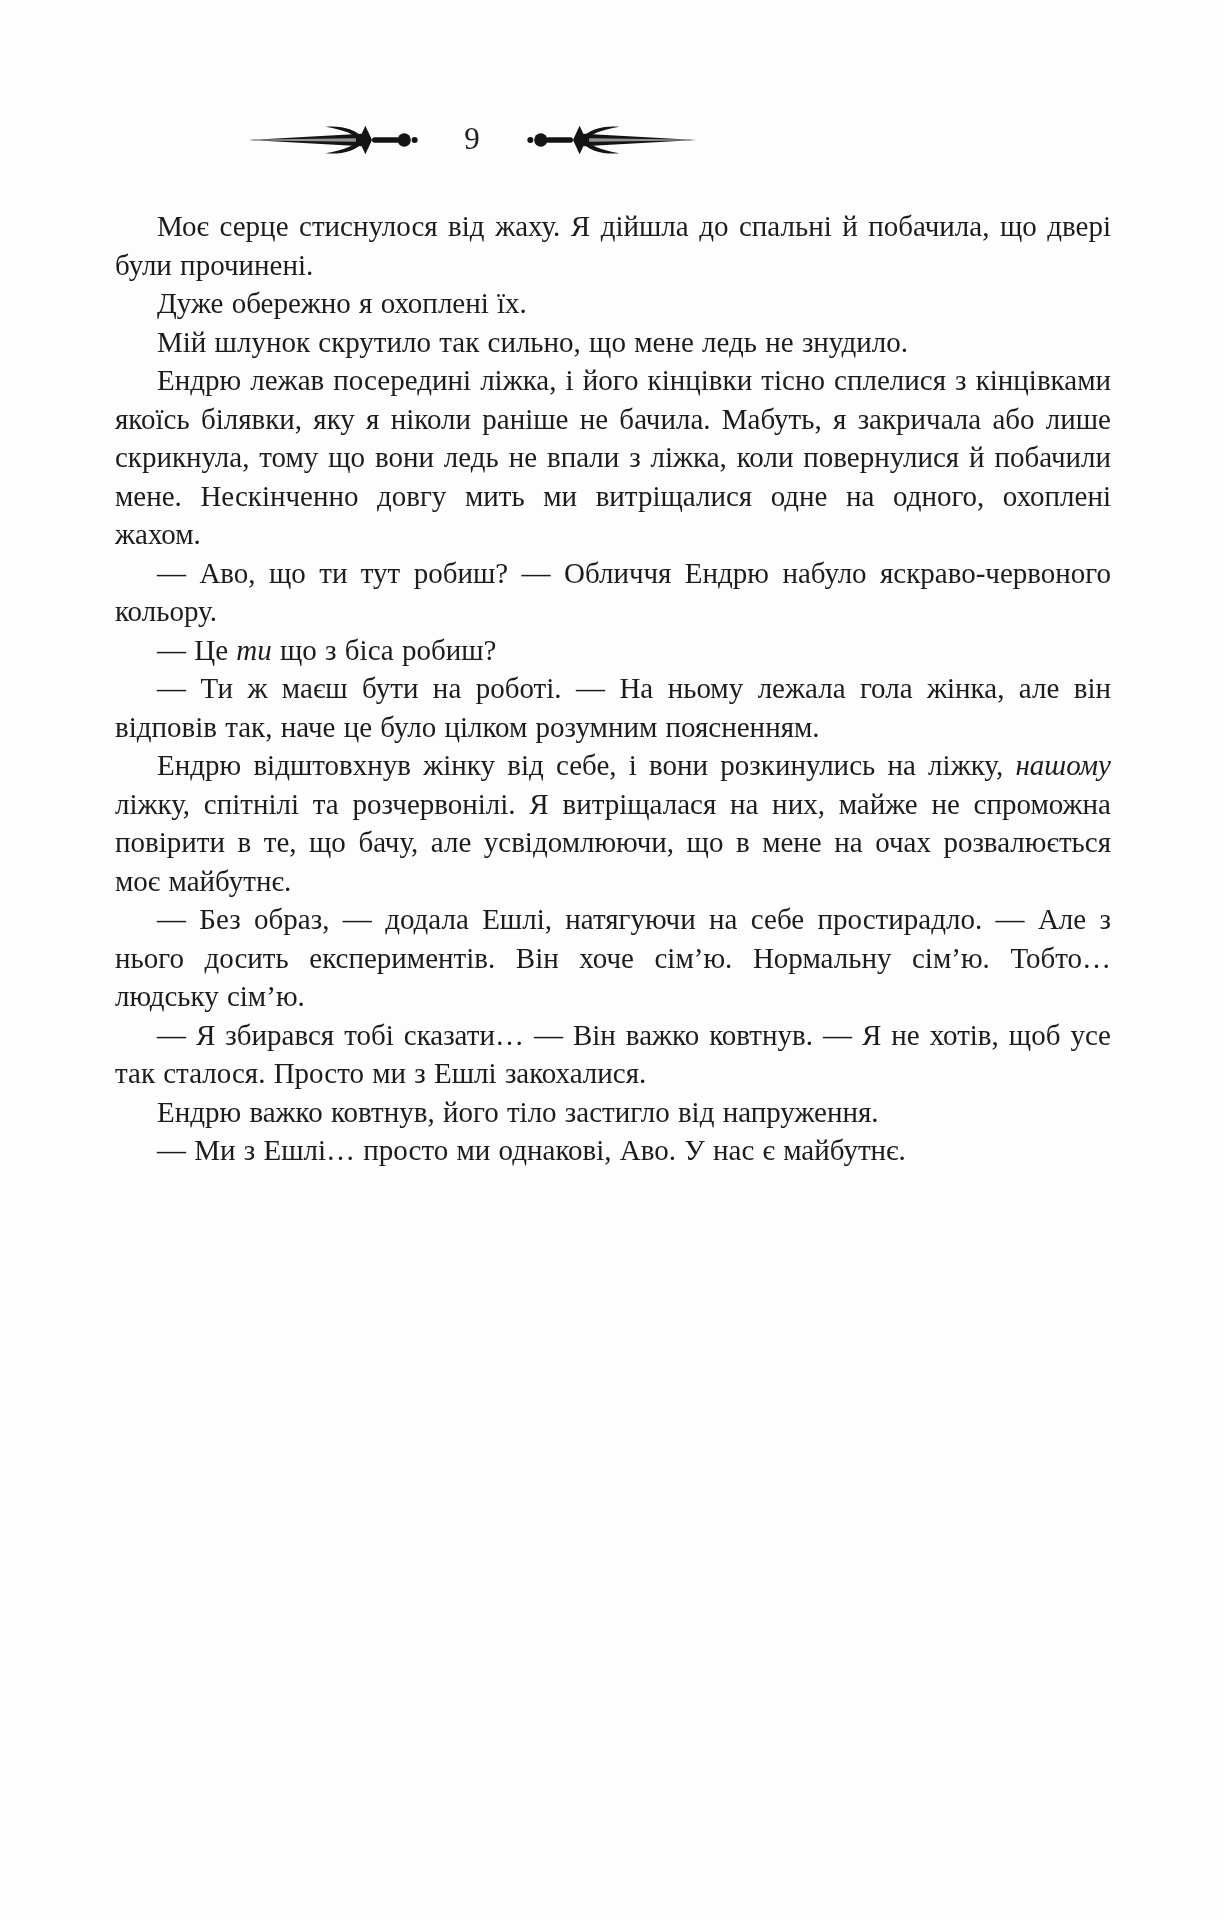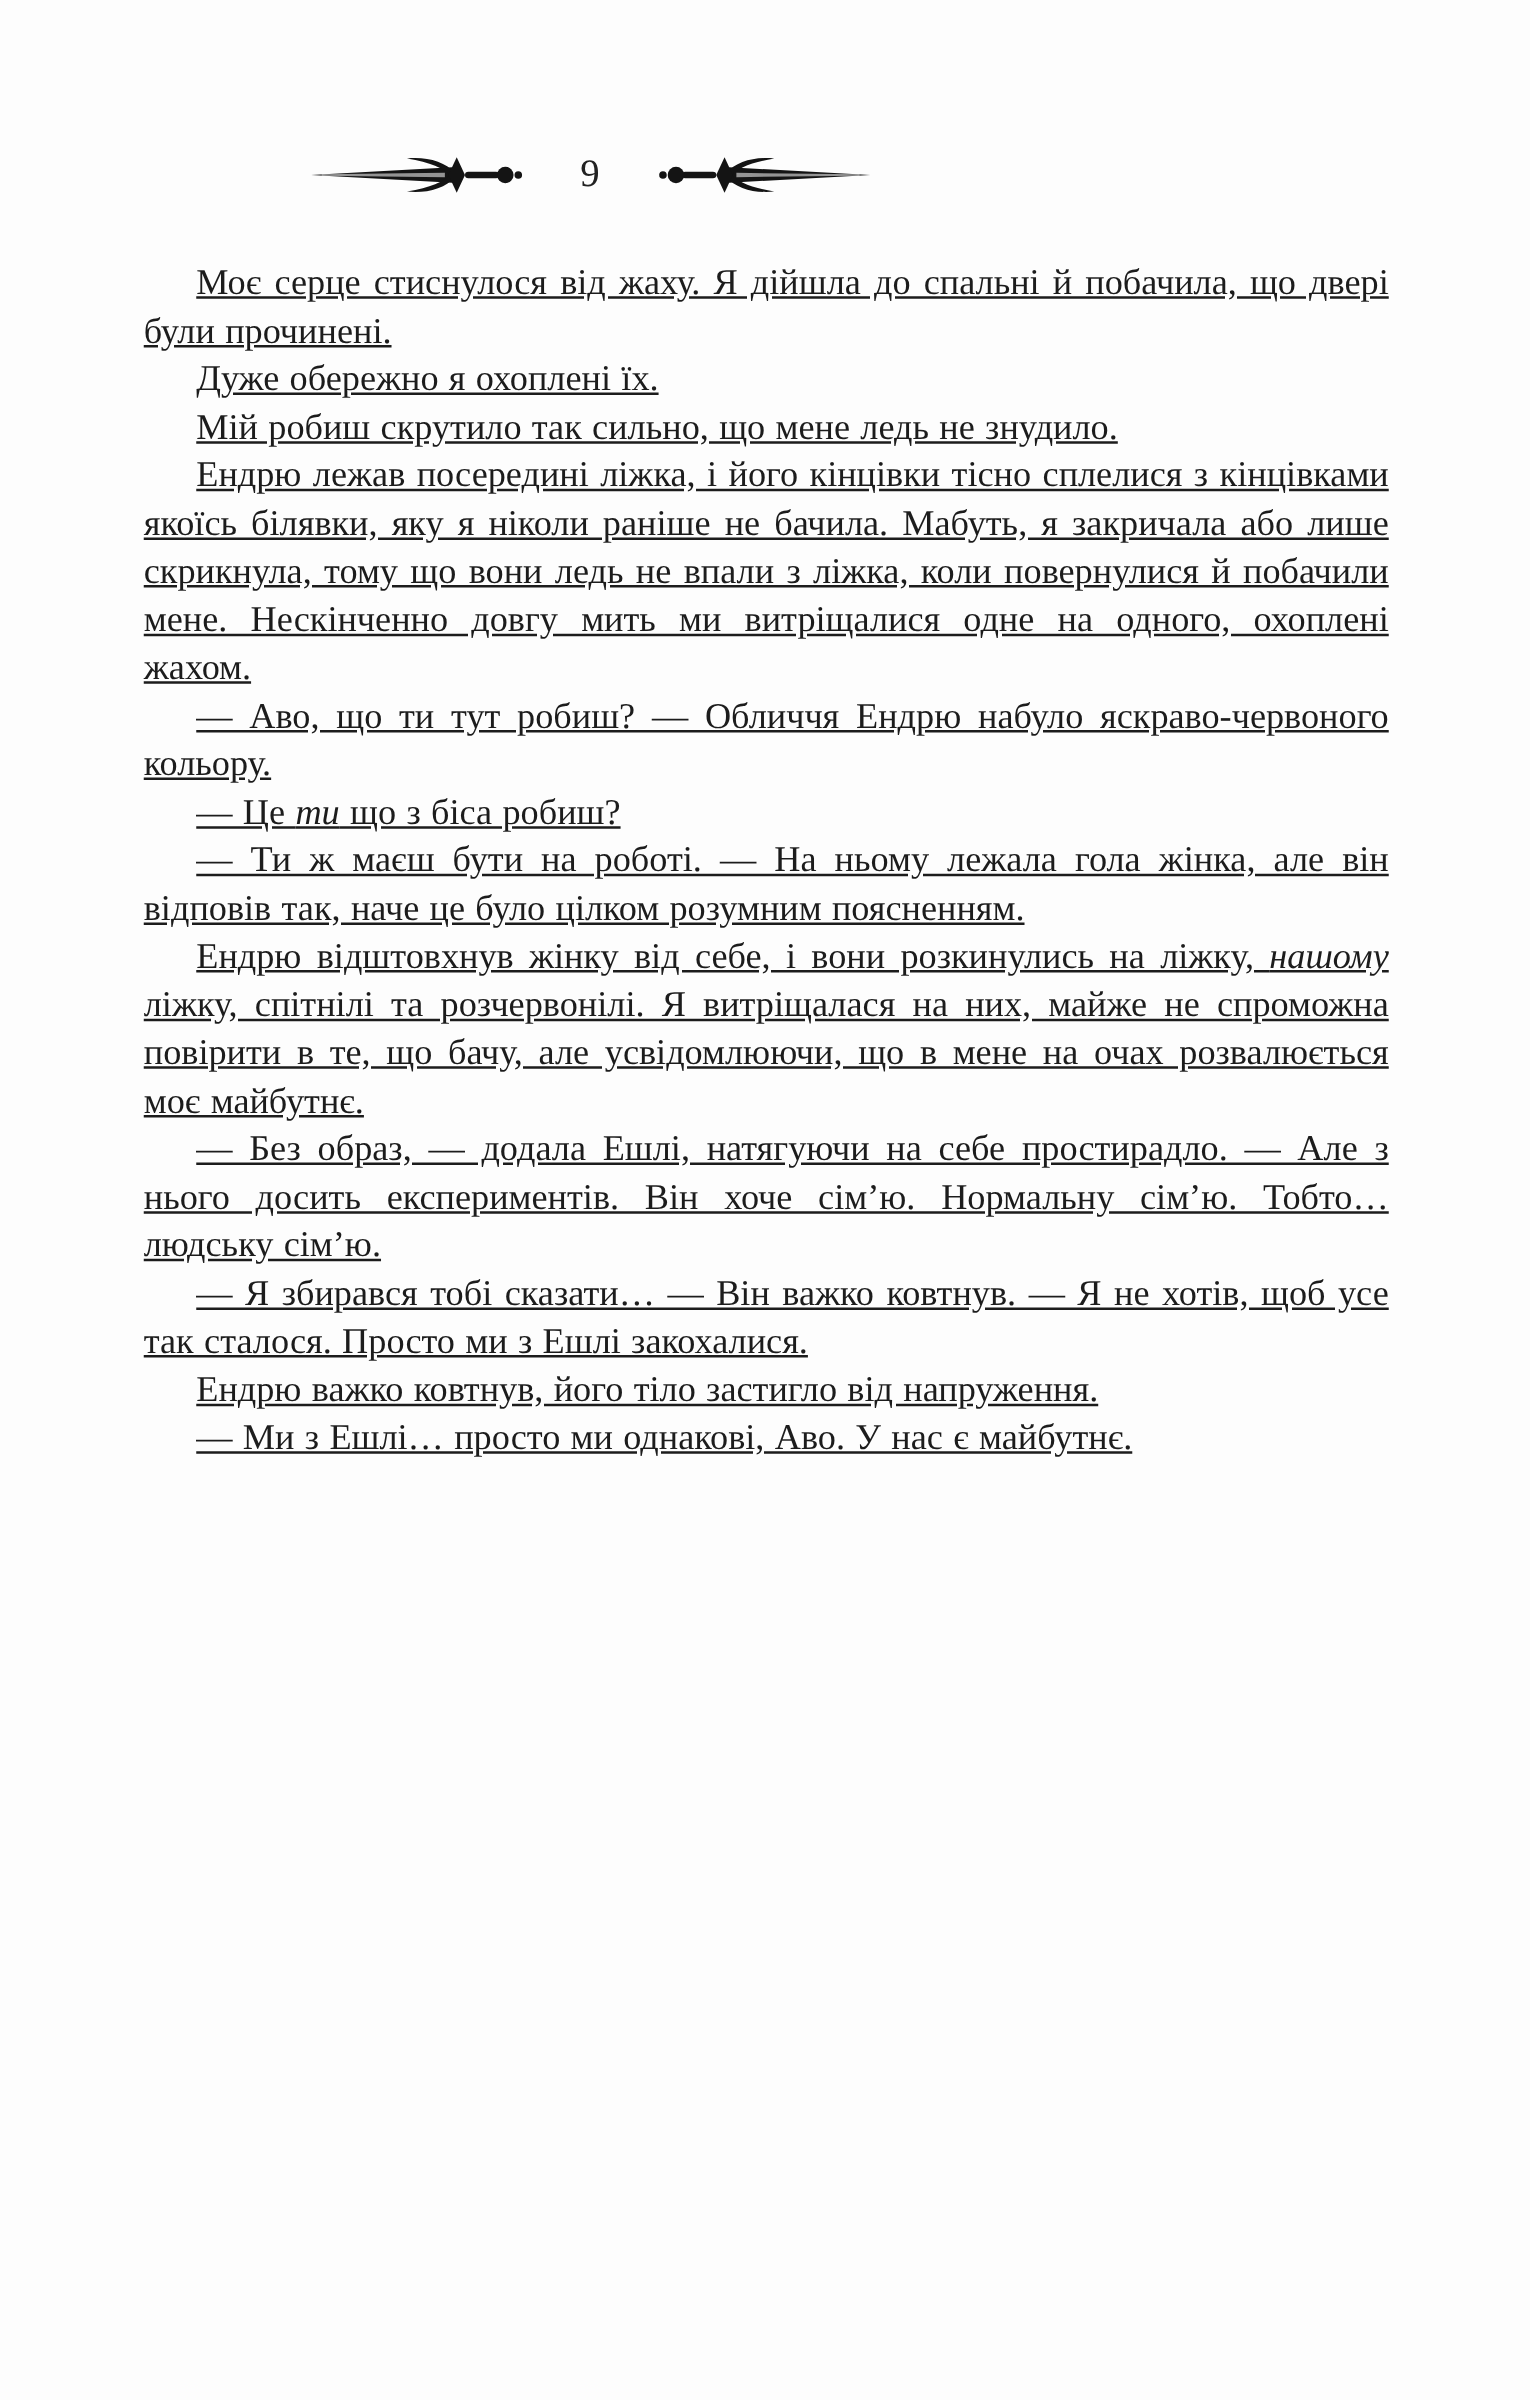--- a/index.html
+++ b/index.html
@@ -45,21 +45,20 @@
     left: 115px;
     width: 996px;
   }
   .para {
     margin: 0;
     font-size: 29px;
     line-height: 38.5px;
     text-align: justify;
     text-indent: 42px;
     word-spacing: 1px;
-    text-decoration: underline;
   }
   .para em {
     font-style: italic;
   }
 </style>
 </head>
 <body>
 
 <header class="page-header">
   <span class="sword">
@@ -89,21 +88,21 @@
         <circle cx="167" cy="22" r="7"></circle>
         <circle cx="178" cy="22" r="3.2"></circle>
       </g>
     </svg>
   </span>
 </header>
 
 <main class="page-body">
     <p class="para"><span>Моє серце стиснулося від жаху. Я дійшла до спальні й побачила, що двері були прочинені.</span></p>
     <p class="para"><span>Дуже обережно я охоплені їх.</span></p>
-    <p class="para"><span>Мій робиш скрутило так сильно, що мене ледь не знудило.</span></p>
+    <p class="para"><span>Мій шлунок скрутило так сильно, що мене ледь не знудило.</span></p>
     <p class="para"><span>Ендрю лежав посередині ліжка, і його кінцівки тісно сплелися з кінцівками якоїсь білявки, яку я ніколи раніше не бачила. Мабуть, я закричала або лише скрикнула, тому що вони ледь не впали з ліжка, коли повернулися й побачили мене. Нескінченно довгу мить ми витріщалися одне на одного, охоплені жахом.</span></p>
     <p class="para"><span>— Аво, що ти тут робиш? — Обличчя Ендрю набуло яскраво-червоного кольору.</span></p>
     <p class="para"><span>— Це </span><em>ти</em><span> що з біса робиш?</span></p>
     <p class="para"><span>— Ти ж маєш бути на роботі. — На ньому лежала гола жінка, але він відповів так, наче це було цілком розумним поясненням.</span></p>
     <p class="para"><span>Ендрю відштовхнув жінку від себе, і вони розкинулись на ліжку, </span><em>нашому</em><span> ліжку, спітнілі та розчервонілі. Я витріщалася на них, майже не спроможна повірити в те, що бачу, але усвідомлюючи, що в мене на очах розвалюється моє майбутнє.</span></p>
     <p class="para"><span>— Без образ, — додала Ешлі, натягуючи на себе простирадло. — Але з нього досить експериментів. Він хоче сім’ю. Нормальну сім’ю. Тобто… людську сім’ю.</span></p>
     <p class="para"><span>— Я збирався тобі сказати… — Він важко ковтнув. — Я не хотів, щоб усе так сталося. Просто ми з Ешлі закохалися.</span></p>
     <p class="para"><span>Ендрю важко ковтнув, його тіло застигло від напруження.</span></p>
     <p class="para"><span>— Ми з Ешлі… просто ми однакові, Аво. У нас є майбутнє.</span></p>
   </main>

